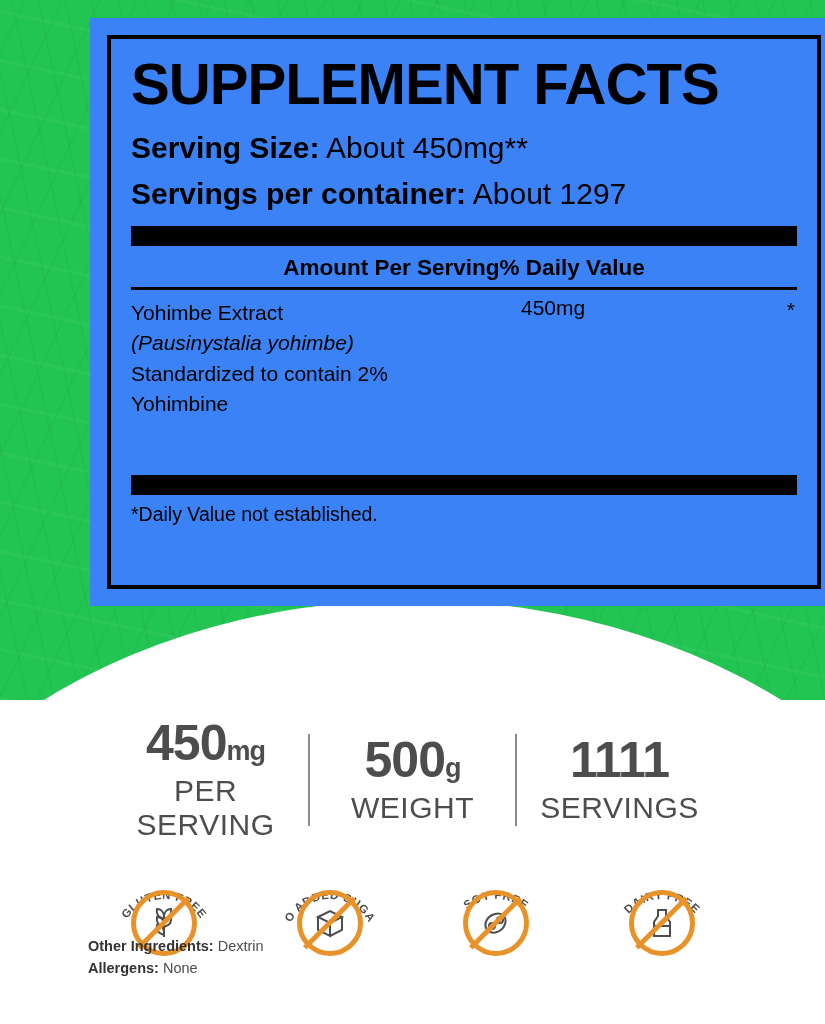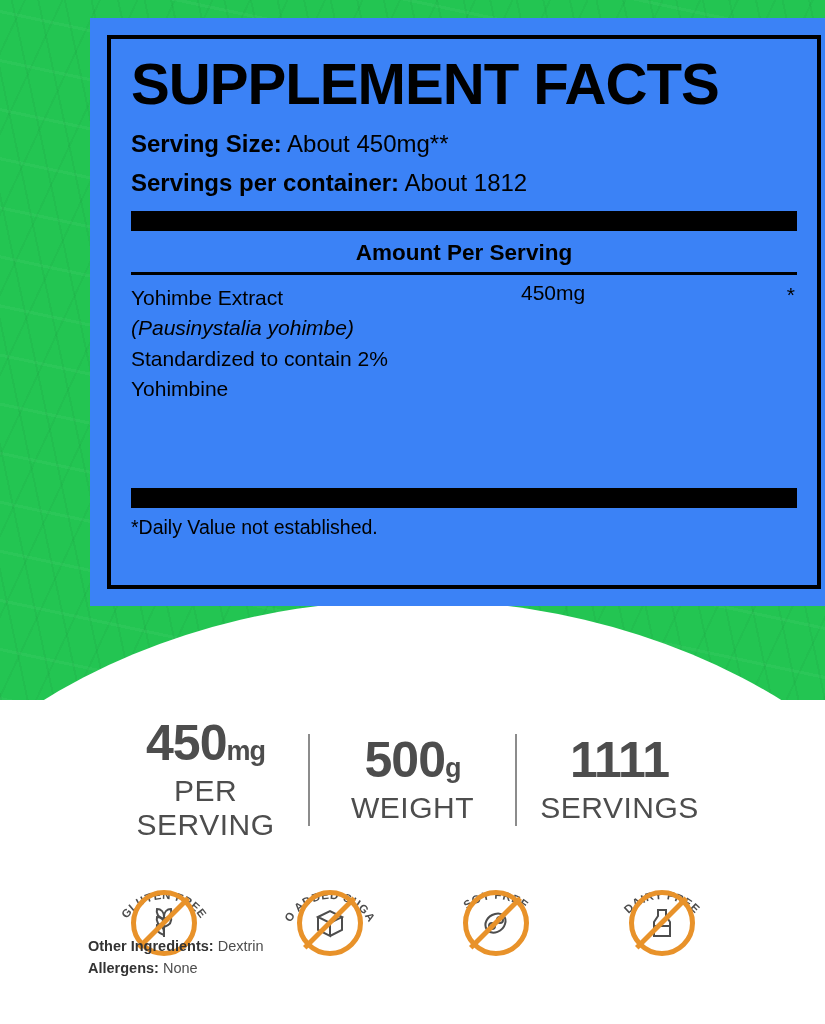--- a/index.html
+++ b/index.html
@@ -69,21 +69,21 @@
     font-size: 57px;
     letter-spacing: -1px;
     line-height: 1.05;
     color: #000;
     margin: 2px 0 14px 0;
     transform: scaleX(1.02);
     transform-origin: left center;
     white-space: nowrap;
   }
   .sf-line {
-    font-size: 24px;
+    font-size: 30px;
     color: #000;
     margin: 4px 0 9px 0;
     line-height: 1.25;
   }
   .sf-line b { font-weight: bold; }
 
   .bar-thick {
     height: 20px;
     background: #000;
     margin: 13px 0 0 0;
@@ -92,21 +92,21 @@
     display: flex;
     justify-content: center;
     align-items: baseline;
     border-bottom: 3px solid #000;
     padding: 9px 0 6px 0;
     font-size: 22.5px;
     font-weight: bold;
   }
   .ingredient-block {
     position: relative;
-    padding: 8px 0 30px 0;
+    padding: 8px 0 2px 0;
     min-height: 175px;
   }
   .ing-lines {
     font-size: 21px;
     line-height: 1.45;
     color: #000;
     width: 420px;
   }
   .ing-italic { font-style: italic; }
   .ing-amount {
@@ -265,27 +265,28 @@
 
     <div class="sf-title">SUPPLEMENT FACTS</div>
 
     <div class="sf-line">
       <b>Serving Size:</b>
       <span>About 450mg**</span>
     </div>
 
     <div class="sf-line">
       <b>Servings per container:</b>
-      <span>About 1812</span>
+      <span>About 1297</span>
     </div>
 
     <div class="bar-thick"></div>
 
     <div class="row-head">
       <span>Amount Per Serving</span>
+      <span>% Daily Value</span>
     </div>
 
     <div class="ingredient-block">
       <div class="ing-lines">
         <div>Yohimbe Extract</div>
         <div class="ing-italic">(Pausinystalia yohimbe)</div>
         <div>Standardized to contain 2%</div>
         <div>Yohimbine</div>
       </div>
       <div class="ing-amount">450mg</div>

